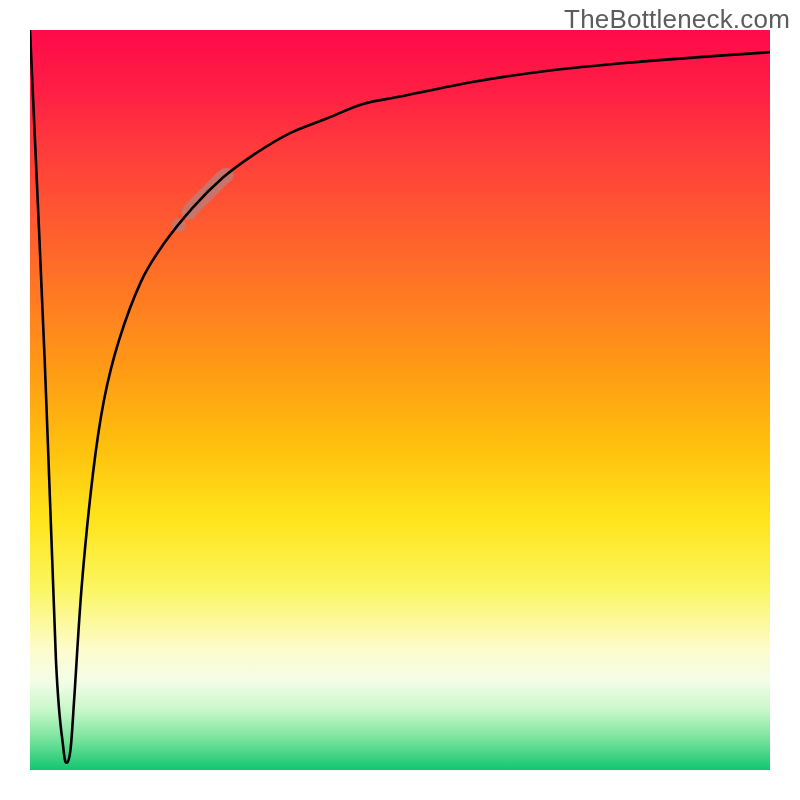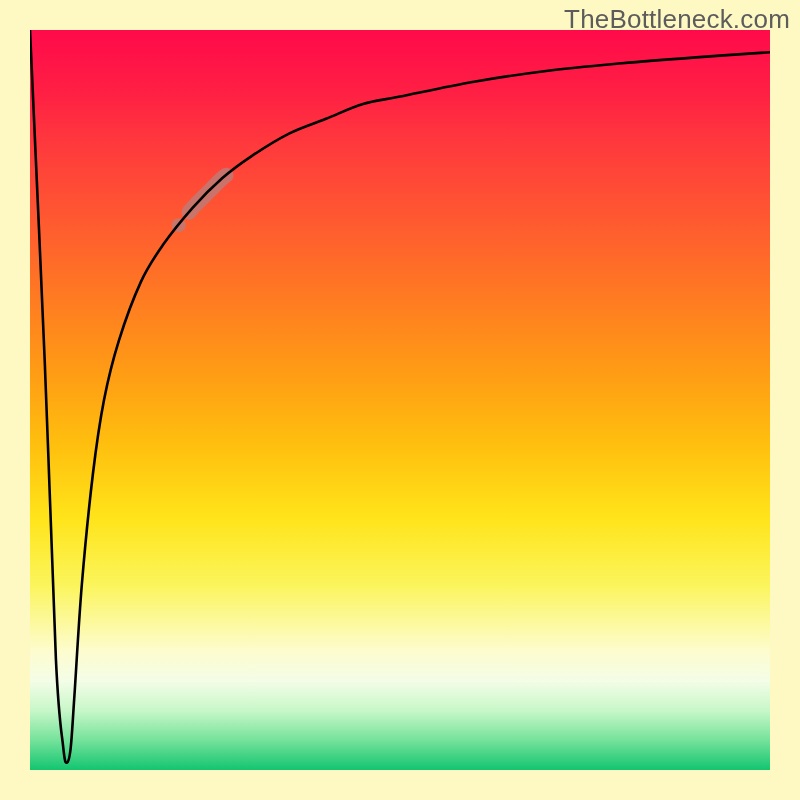--- a/index.html
+++ b/index.html
@@ -8,21 +8,21 @@
     width: 800px;
     height: 800px;
     overflow: hidden;
     background: #000;
     font-family: Arial, Helvetica, sans-serif;
   }
   .frame {
     position: relative;
     width: 800px;
     height: 800px;
-    background: #fef9c3;
+    background: #ffffff;
   }
   .plot {
     position: absolute;
     left: 30px;
     top: 30px;
     width: 740px;
     height: 740px;
     overflow: hidden;
   }
   .gradient {

